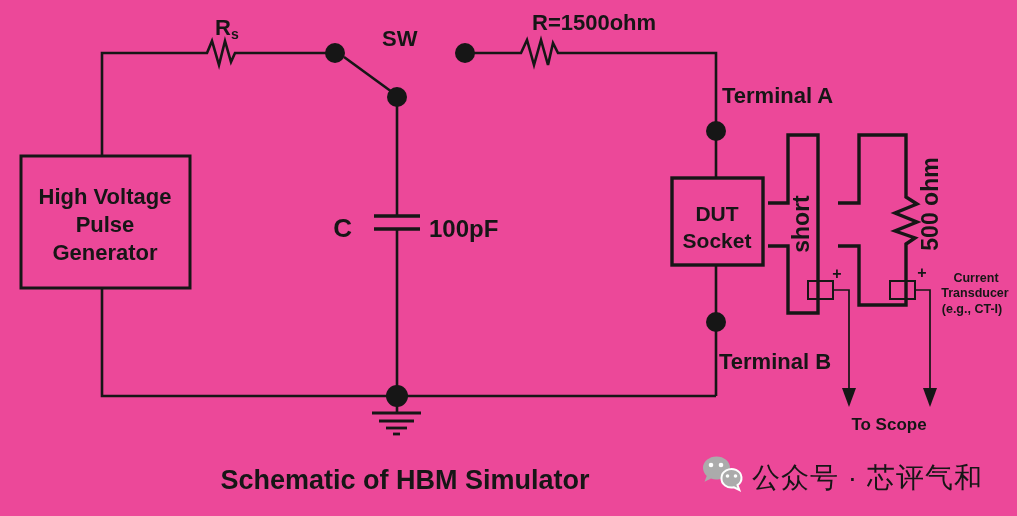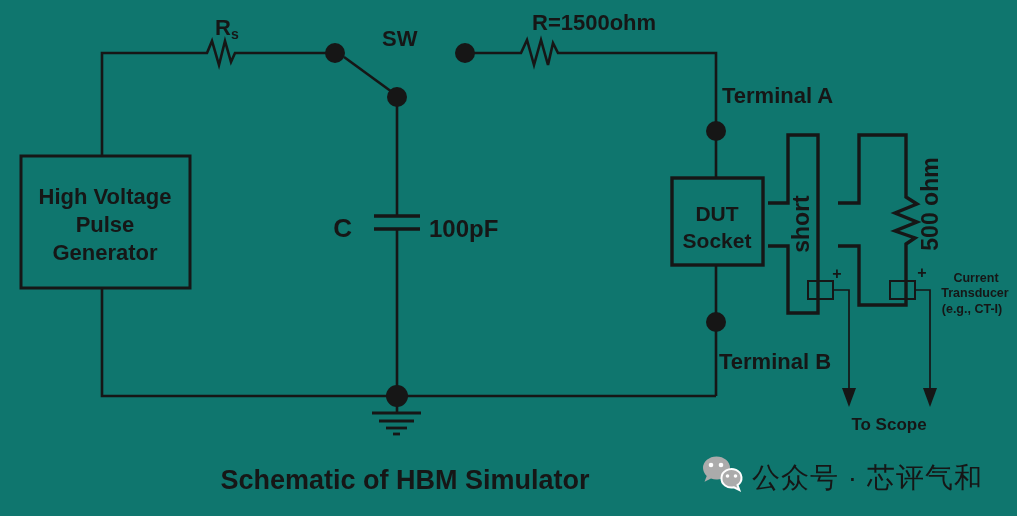--- a/index.html
+++ b/index.html
@@ -1,19 +1,19 @@
 <!DOCTYPE html>
 <html><head>
 <meta charset="utf-8">
 <style>
   html,body{margin:0;padding:0;background:#ffffff;}
   #stage{
     position:relative;
     width:1017px;height:516px;
-    background:#0f766e;
+    background:#ec4899;
     font-family:"Liberation Sans", sans-serif;
     overflow:hidden;
     text-decoration:underline;
   }
   svg{position:absolute;left:0;top:0;}
   text{fill:#161616;}
   .lbl{font-weight:700;}
 </style>
 </head>
 <body>

